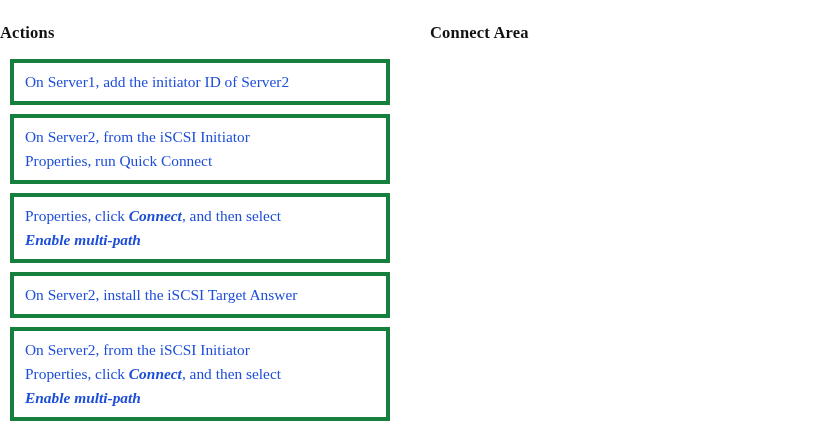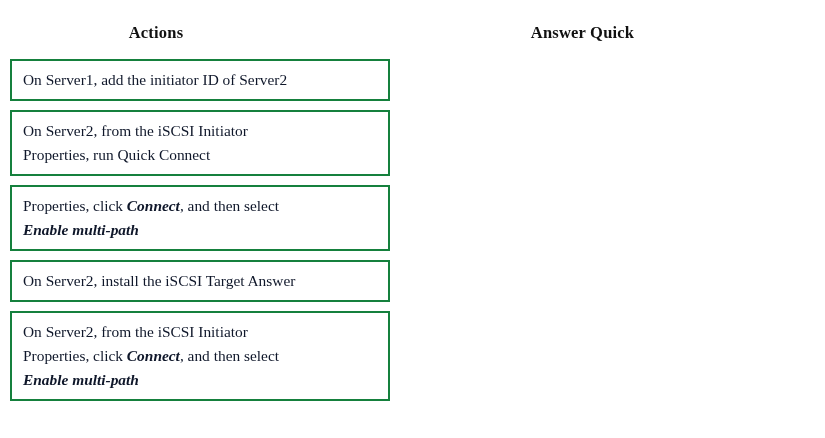--- a/index.html
+++ b/index.html
@@ -24,21 +24,20 @@
 
   
   .col-header {
     position: absolute;
     font-family: "Liberation Serif", "DejaVu Serif", serif;
     font-weight: bold;
     font-size: 16.5px;
     color: #111111;
     letter-spacing: 0.2px;
     white-space: nowrap;
-    text-align: center;
   }
   .actions-header {
     left: 0px;
     top: 23px;
     width: 312px;
   }
   .answer-header {
     left: 430px;
     top: 23px;
     width: 305px;
@@ -47,28 +46,28 @@
   
   .actions-column {
     position: absolute;
     left: 10px;
     top: 59px;
     width: 380px;
   }
   .action-card {
     box-sizing: border-box;
     width: 380px;
-    border: 2px solid #15803d;
+    border: 4px solid #15803d;
     background: #ffffff;
     margin-bottom: 9px;
     padding: 7px 10px 7px 11px;
     font-family: "Liberation Serif", "DejaVu Serif", serif;
     font-size: 15.4px;
     line-height: 24px;
-    color: #0f172a;
+    color: #1d4ed8;
   }
   .action-card:last-child {
     margin-bottom: 0;
   }
   .action-card .line {
     display: block;
     white-space: nowrap;
   }
   .action-card b {
     font-weight: bold;
@@ -84,21 +83,21 @@
     height: 370px;
   }
 </style>
 </head>
 <body>
 
 <div class="exam-root">
 
   <div class="col-header actions-header">Actions</div>
 
-  <div class="col-header answer-header">Answer Quick</div>
+  <div class="col-header answer-header">Connect Area</div>
 
   <div class="actions-column">
 
   <div class="action-card" draggable="true">
         <span class="line"><span>On Server1, add the initiator ID of Server2</span></span>
       </div>
       <div class="action-card" draggable="true">
         <span class="line"><span>On Server2, from the iSCSI Initiator</span></span>
         <span class="line"><span>Properties, run Quick Connect</span></span>
       </div>

